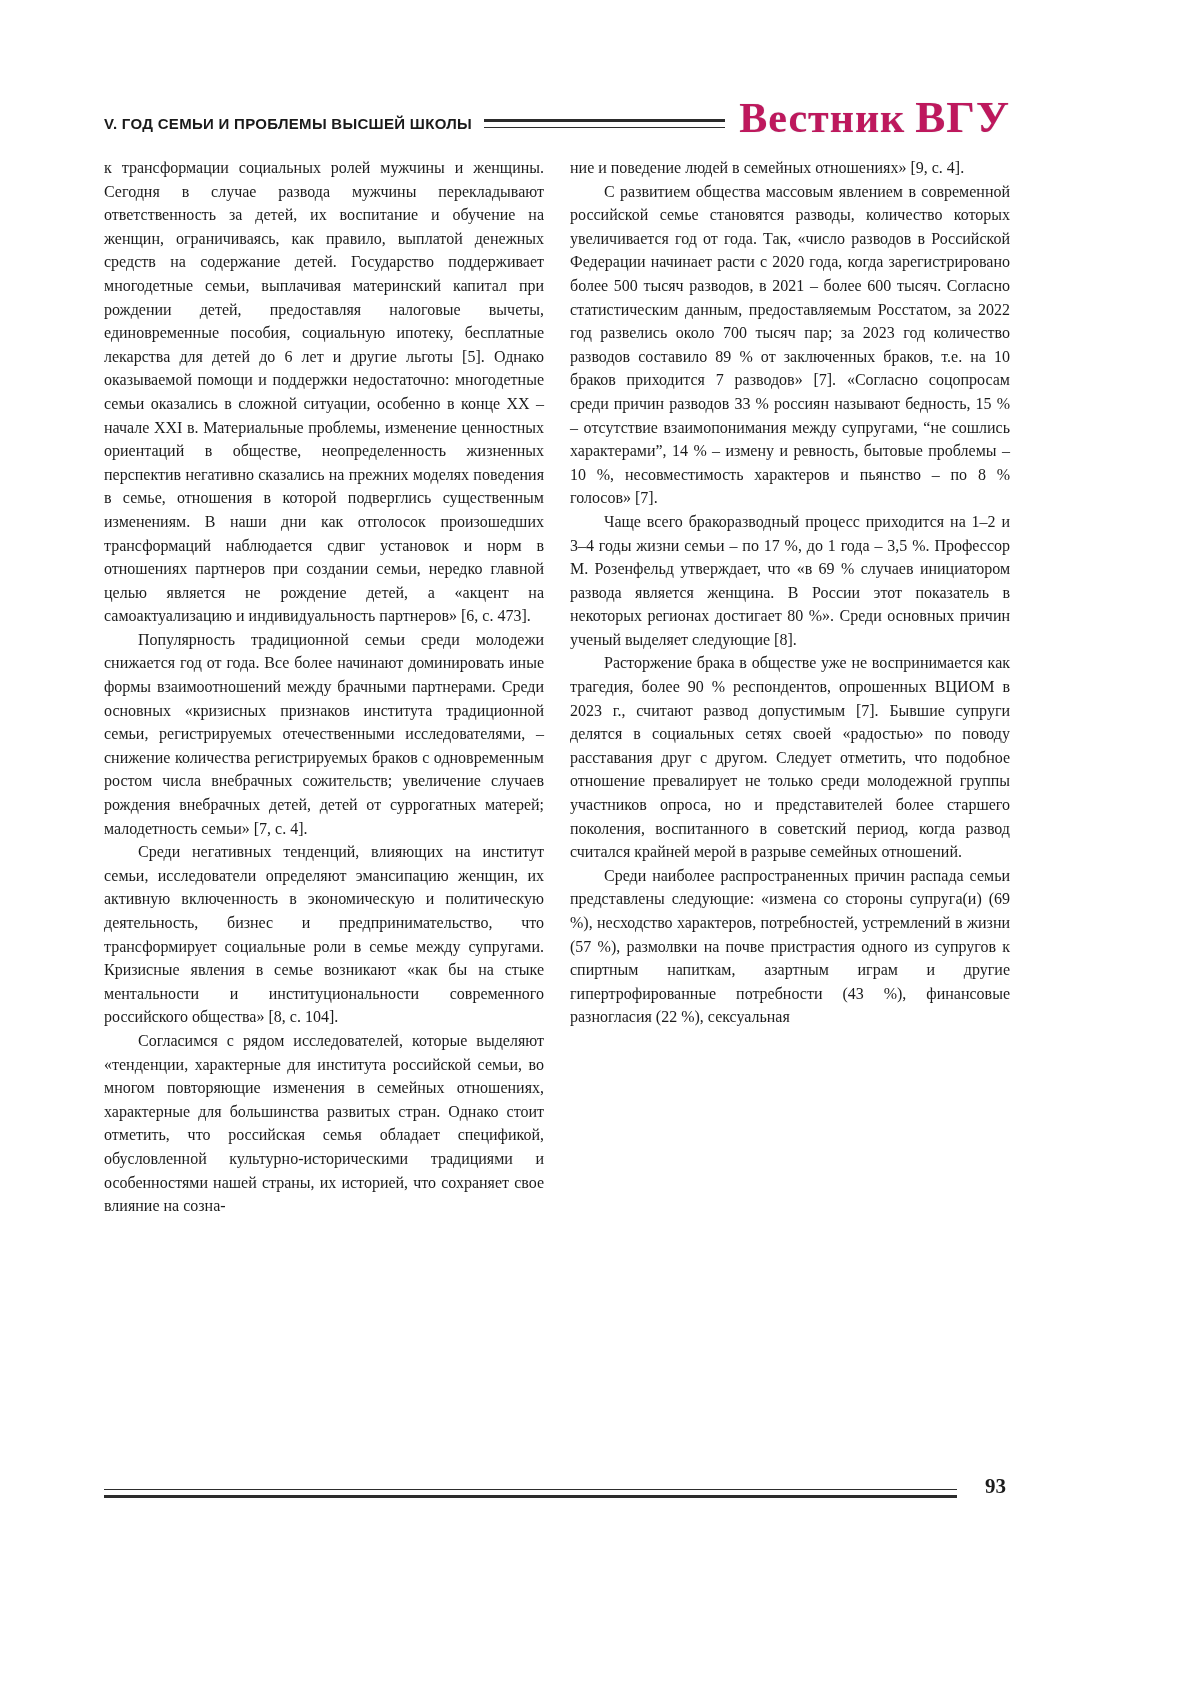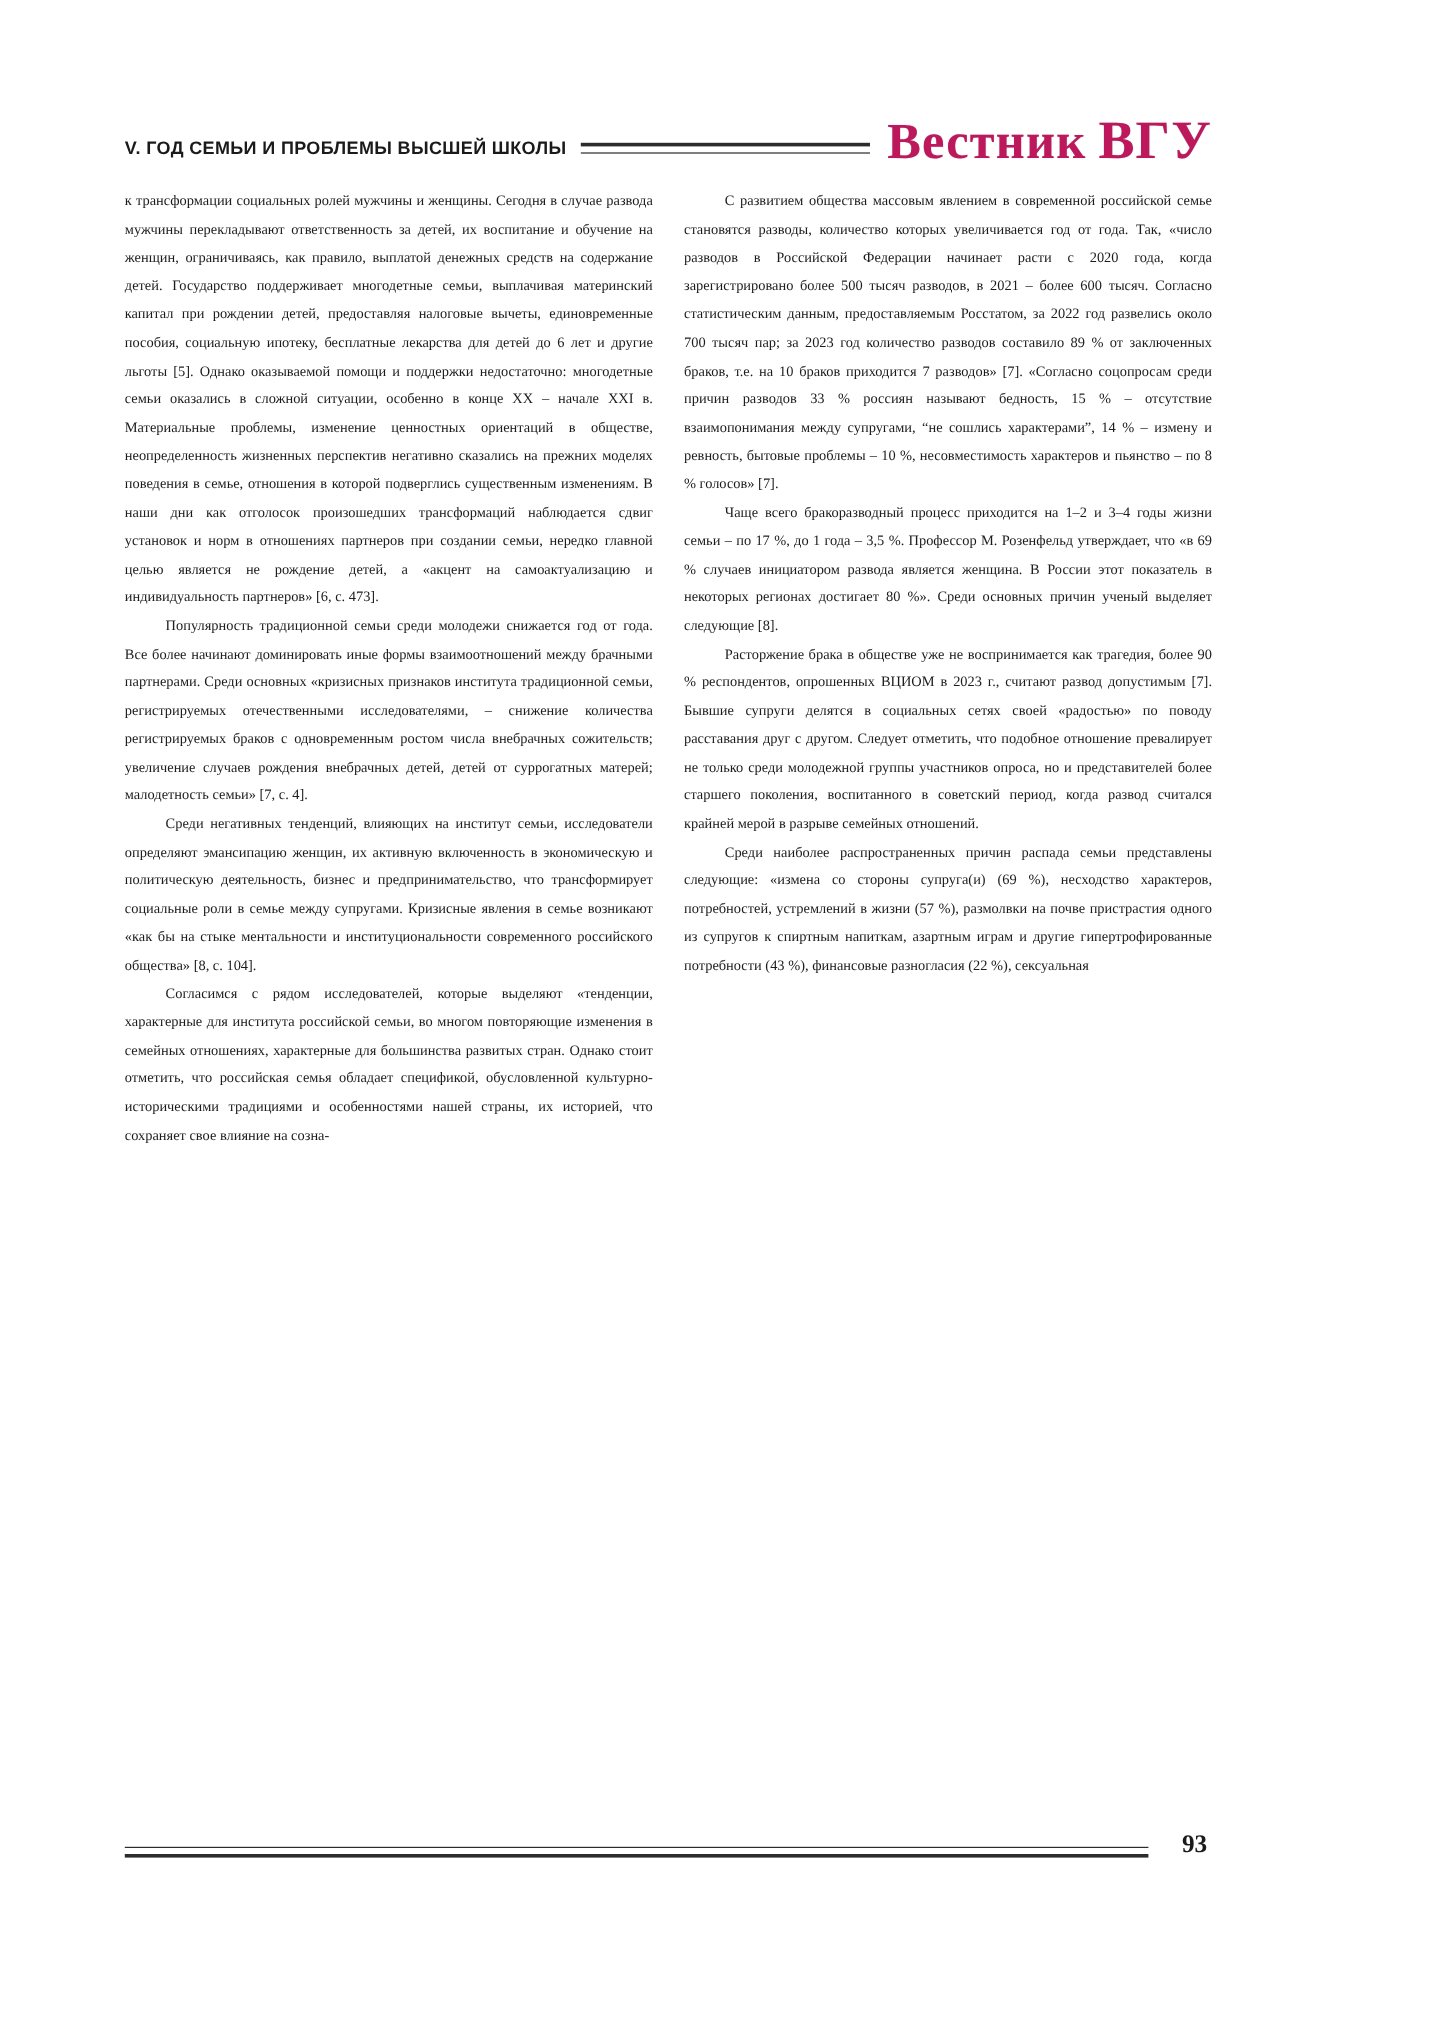--- a/index.html
+++ b/index.html
@@ -55,36 +55,36 @@
   .journal-logo .w1{font-size:42px;}
   .journal-logo .w2{font-size:45px; margin-left:10px;}
   
   .columns{
     display:flex;
     gap:26px;
     margin-top:14px;
   }
   .col{
     width:440px;
-    font-size:12px;
+    font-size:16px;
     line-height:23.6px;
     text-align:justify;
   }
   .col p{
     margin:0;
     text-indent:34px;
   }
   .col p.cont{
     text-indent:0;
   }
   
   .page-footer{
     position:absolute;
     left:104px;
-    top:1524px;
+    top:1474px;
     width:906px;
     display:flex;
     align-items:center;
   }
   .footer-rule{
     flex:1;
     height:5px;
     border-top:1px solid #2c2c2c;
     border-bottom:3px solid #2c2c2c;
     margin-top:14px;
@@ -115,20 +115,21 @@
     <div class="columns">
 
       <div class="col">
         <p class="cont">к трансформации социальных ролей мужчины и женщины. Сегодня в случае развода мужчины перекладывают ответственность за детей, их воспитание и обучение на женщин, ограничиваясь, как правило, выплатой денежных средств на содержание детей. Государство поддерживает многодетные семьи, выплачивая материнский капитал при рождении детей, предоставляя налоговые вычеты, единовременные пособия, социальную ипотеку, бесплатные лекарства для детей до 6 лет и другие льготы [5]. Однако оказываемой помощи и поддержки недостаточно: многодетные семьи оказались в сложной ситуации, особенно в конце XX – начале XXI в. Материальные проблемы, изменение ценностных ориентаций в обществе, неопределенность жизненных перспектив негативно сказались на прежних моделях поведения в семье, отношения в которой подверглись существенным изменениям. В наши дни как отголосок произошедших трансформаций наблюдается сдвиг установок и норм в отношениях партнеров при создании семьи, нередко главной целью является не рождение детей, а «акцент на самоактуализацию и индивидуальность партнеров» [6, с. 473].</p>
         <p>Популярность традиционной семьи среди молодежи снижается год от года. Все более начинают доминировать иные формы взаимоотношений между брачными партнерами. Среди основных «кризисных признаков института традиционной семьи, регистрируемых отечественными исследователями, – снижение количества регистрируемых браков с одновременным ростом числа внебрачных сожительств; увеличение случаев рождения внебрачных детей, детей от суррогатных матерей; малодетность семьи» [7, с. 4].</p>
         <p>Среди негативных тенденций, влияющих на институт семьи, исследователи определяют эмансипацию женщин, их активную включенность в экономическую и политическую деятельность, бизнес и предпринимательство, что трансформирует социальные роли в семье между супругами. Кризисные явления в семье возникают «как бы на стыке ментальности и институциональности современного российского общества» [8, с. 104].</p>
         <p>Согласимся с рядом исследователей, которые выделяют «тенденции, характерные для института российской семьи, во многом повторяющие изменения в семейных отношениях, характерные для большинства развитых стран. Однако стоит отметить, что российская семья обладает спецификой, обусловленной культурно-историческими традициями и особенностями нашей страны, их историей, что сохраняет свое влияние на созна-</p>
       </div>
 
       <div class="col">
+        <p class="cont">ние и поведение людей в семейных отношениях» [9, с. 4].</p>
         <p>С развитием общества массовым явлением в современной российской семье становятся разводы, количество которых увеличивается год от года. Так, «число разводов в Российской Федерации начинает расти с 2020 года, когда зарегистрировано более 500 тысяч разводов, в 2021 – более 600 тысяч. Согласно статистическим данным, предоставляемым Росстатом, за 2022 год развелись около 700 тысяч пар; за 2023 год количество разводов составило 89 % от заключенных браков, т.е. на 10 браков приходится 7 разводов» [7]. «Согласно соцопросам среди причин разводов 33 % россиян называют бедность, 15 % – отсутствие взаимопонимания между супругами, “не сошлись характерами”, 14 % – измену и ревность, бытовые проблемы – 10 %, несовместимость характеров и пьянство – по 8 % голосов» [7].</p>
         <p>Чаще всего бракоразводный процесс приходится на 1–2 и 3–4 годы жизни семьи – по 17 %, до 1 года – 3,5 %. Профессор М. Розенфельд утверждает, что «в 69 % случаев инициатором развода является женщина. В России этот показатель в некоторых регионах достигает 80 %». Среди основных причин ученый выделяет следующие [8].</p>
         <p>Расторжение брака в обществе уже не воспринимается как трагедия, более 90 % респондентов, опрошенных ВЦИОМ в 2023 г., считают развод допустимым [7]. Бывшие супруги делятся в социальных сетях своей «радостью» по поводу расставания друг с другом. Следует отметить, что подобное отношение превалирует не только среди молодежной группы участников опроса, но и представителей более старшего поколения, воспитанного в советский период, когда развод считался крайней мерой в разрыве семейных отношений.</p>
         <p>Среди наиболее распространенных причин распада семьи представлены следующие: «измена со стороны супруга(и) (69 %), несходство характеров, потребностей, устремлений в жизни (57 %), размолвки на почве пристрастия одного из супругов к спиртным напиткам, азартным играм и другие гипертрофированные потребности (43 %), финансовые разногласия (22 %), сексуальная</p>
       </div>
 
     </div>
   </div>
 
   <div class="page-footer">

